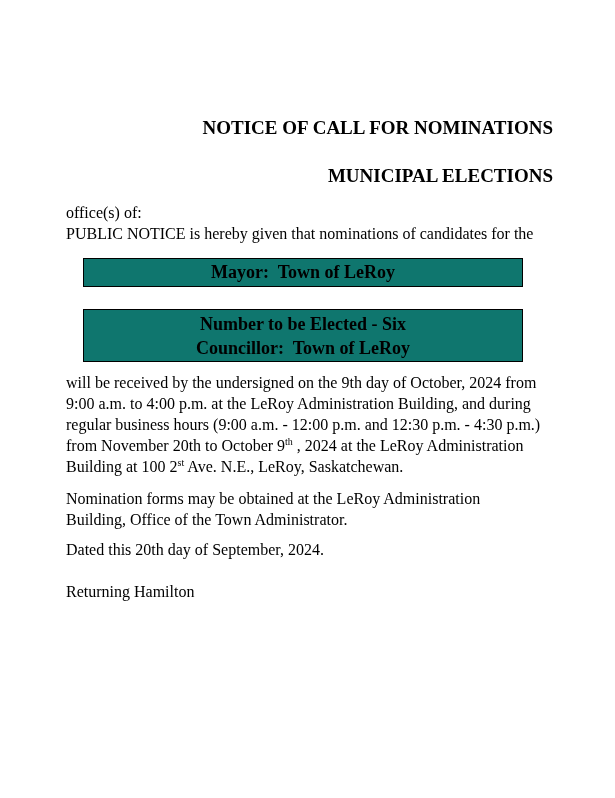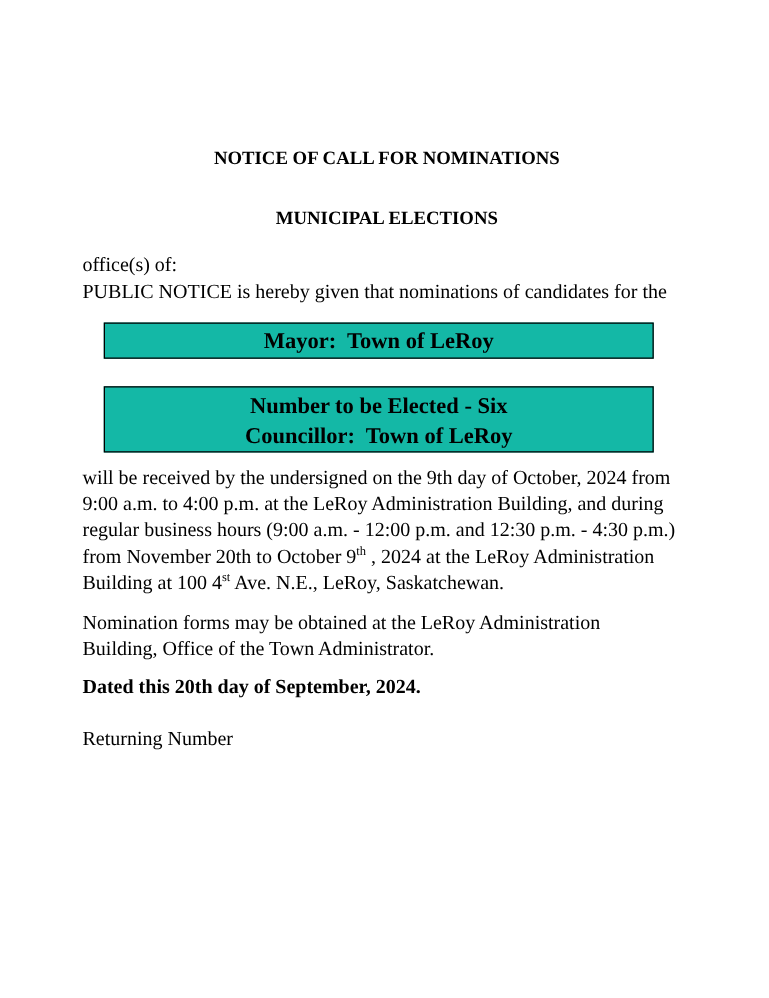--- a/index.html
+++ b/index.html
@@ -9,49 +9,49 @@
     width: 615px;
     height: 798px;
     background: #ffffff;
     color: #000000;
     font-family: "Liberation Serif", "DejaVu Serif", serif;
     padding: 115px 62px 0 66px;
     overflow: hidden;
   }
   .doc-title {
     margin: 0;
-    font-size: 15px;
+    font-size: 19px;
     line-height: 25px;
     font-weight: bold;
-    text-align: center;
+    text-align: right;
     white-space: pre-wrap;
   }
   .doc-subtitle { margin-top: 23px; }
   .para {
     font-size: 16px;
     line-height: 21px;
     margin: 0;
   }
   .line { display: block; white-space: pre-wrap; }
   .intro-para { margin-top: 14px; }
   .office-box {
     width: 440px;
     margin-left: 17px;
     border: 1.5px solid #000000;
     text-align: center;
     font-weight: bold;
     font-size: 18px;
-    background: #14b8a6;
+    background: #0f766e;
   }
   .mayor-box { margin-top: 14px; line-height: 27px; }
   .councillor-box { margin-top: 22px; line-height: 24px; padding: 1.5px 0; }
   .box-line { white-space: pre-wrap; }
   .received-para { margin-top: 10px; }
   .forms-para { margin-top: 11px; }
-  .dated-para { margin-top: 9px; font-weight: bold; }
+  .dated-para { margin-top: 9px; }
   .signature-block { margin-top: 21px; }
   .sup {
     font-size: 10px;
     vertical-align: super;
     line-height: 0;
     white-space: pre-wrap;
   }
 </style>
 </head>
 <body>
@@ -74,27 +74,27 @@
   <div class="office-box councillor-box">
     <div class="box-line">Number to be Elected - Six</div>
     <div class="box-line">Councillor:  Town of LeRoy</div>
   </div>
 
   <div class="para received-para">
     <span class="line">will be received by the undersigned on the 9th day of October, 2024 from</span>
     <span class="line">9:00 a.m. to 4:00 p.m. at the LeRoy Administration Building, and during</span>
     <span class="line">regular business hours (9:00 a.m. - 12:00 p.m. and 12:30 p.m. - 4:30 p.m.)</span>
     <span class="line"><span>from November 20th to October 9</span><span class="sup">th</span><span> , 2024 at the LeRoy Administration</span></span>
-    <span class="line"><span>Building at 100 4</span><span class="sup">st</span><span> Ave. N.E., LeRoy, Saskatchewan.</span></span>
+    <span class="line"><span>Building at 100 2</span><span class="sup">st</span><span> Ave. N.E., LeRoy, Saskatchewan.</span></span>
   </div>
 
   <div class="para forms-para">
     <span class="line">Nomination forms may be obtained at the LeRoy Administration</span>
     <span class="line">Building, Office of the Town Administrator.</span>
   </div>
 
   <div class="para dated-para">Dated this 20th day of September, 2024.</div>
 
   <div class="para signature-block">
-    <span class="line">Returning Number</span>
+    <span class="line">Returning Hamilton</span>
   </div>
 
 </div>
 
 </body></html>

